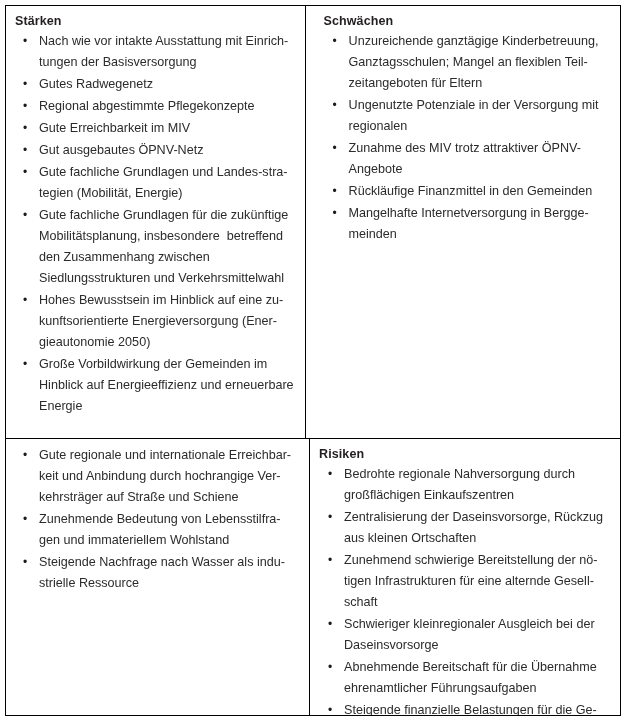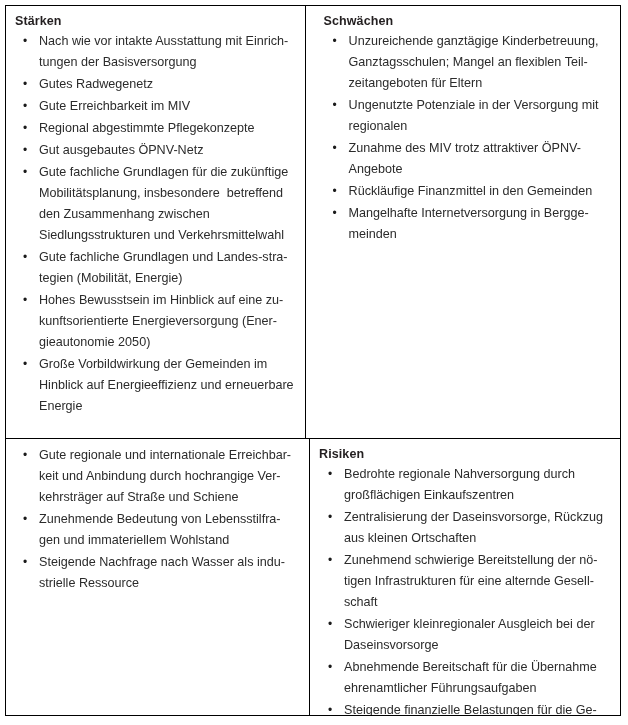--- a/index.html
+++ b/index.html
@@ -102,29 +102,29 @@
 <div class="swot-table">
 
   <div class="swot-row row-top">
 
     <div class="swot-cell cell-left">
       <div class="quadrant-title">Stärken</div>
       <ul class="bullets">
         <li>Nach wie vor intakte Ausstattung mit Einrich-
 tungen der Basisversorgung</li>
         <li>Gutes Radwegenetz</li>
+        <li>Regional abgestimmte Pflegekonzepte</li>
         <li>Gute Erreichbarkeit im MIV</li>
-        <li>Regional abgestimmte Pflegekonzepte</li>
         <li>Gut ausgebautes ÖPNV-Netz</li>
+        <li>Gute fachliche Grundlagen und Landes-stra-
+tegien (Mobilität, Energie)</li>
         <li>Gute fachliche Grundlagen für die zukünftige
 Mobilitätsplanung, insbesondere  betreffend
 den Zusammenhang zwischen
 Siedlungsstrukturen und Verkehrsmittelwahl</li>
-        <li>Gute fachliche Grundlagen und Landes-stra-
-tegien (Mobilität, Energie)</li>
         <li>Hohes Bewusstsein im Hinblick auf eine zu-
 kunftsorientierte Energieversorgung (Ener-
 gieautonomie 2050)</li>
         <li>Große Vorbildwirkung der Gemeinden im
 Hinblick auf Energieeffizienz und erneuerbare
 Energie</li>
 
       </ul>
     </div>
 

